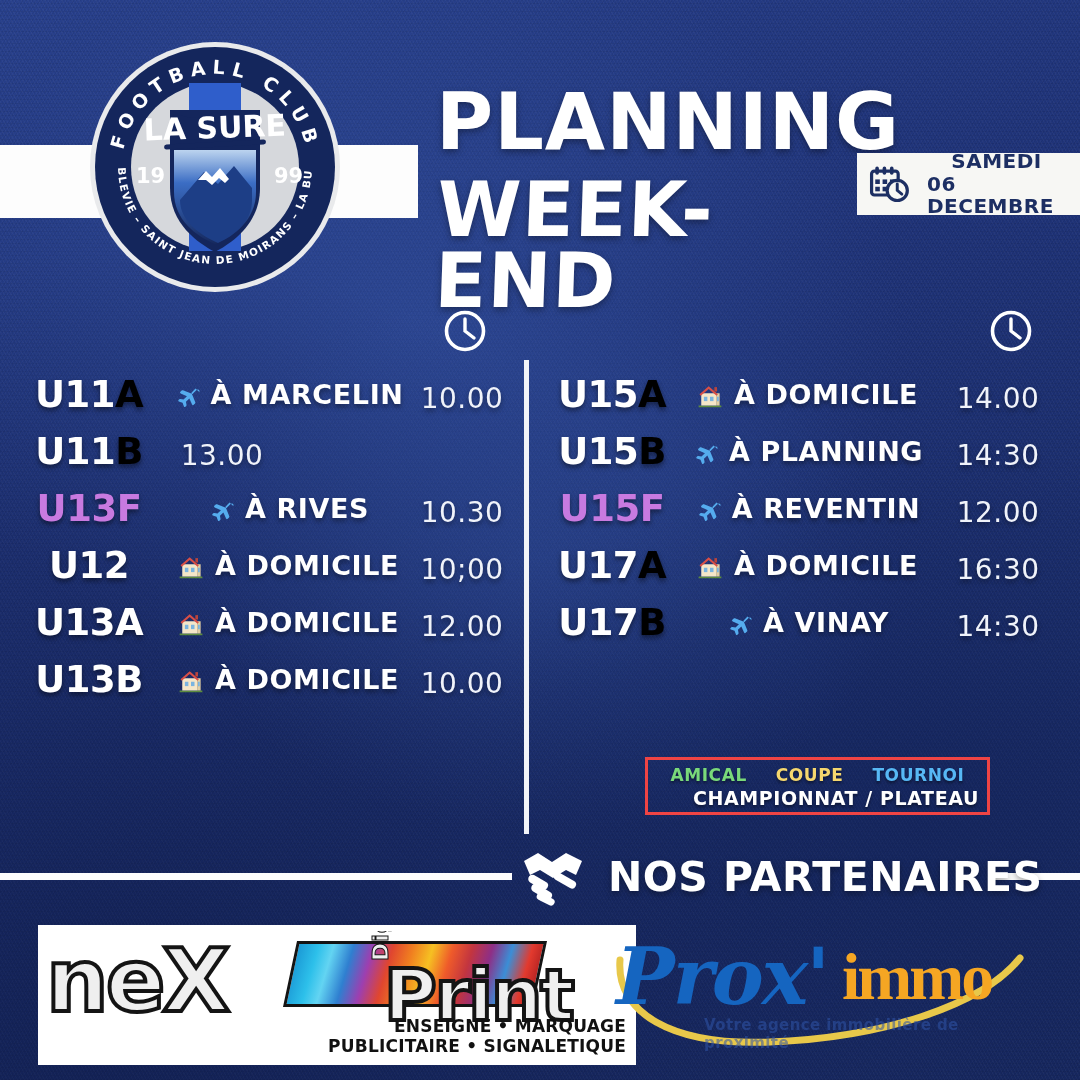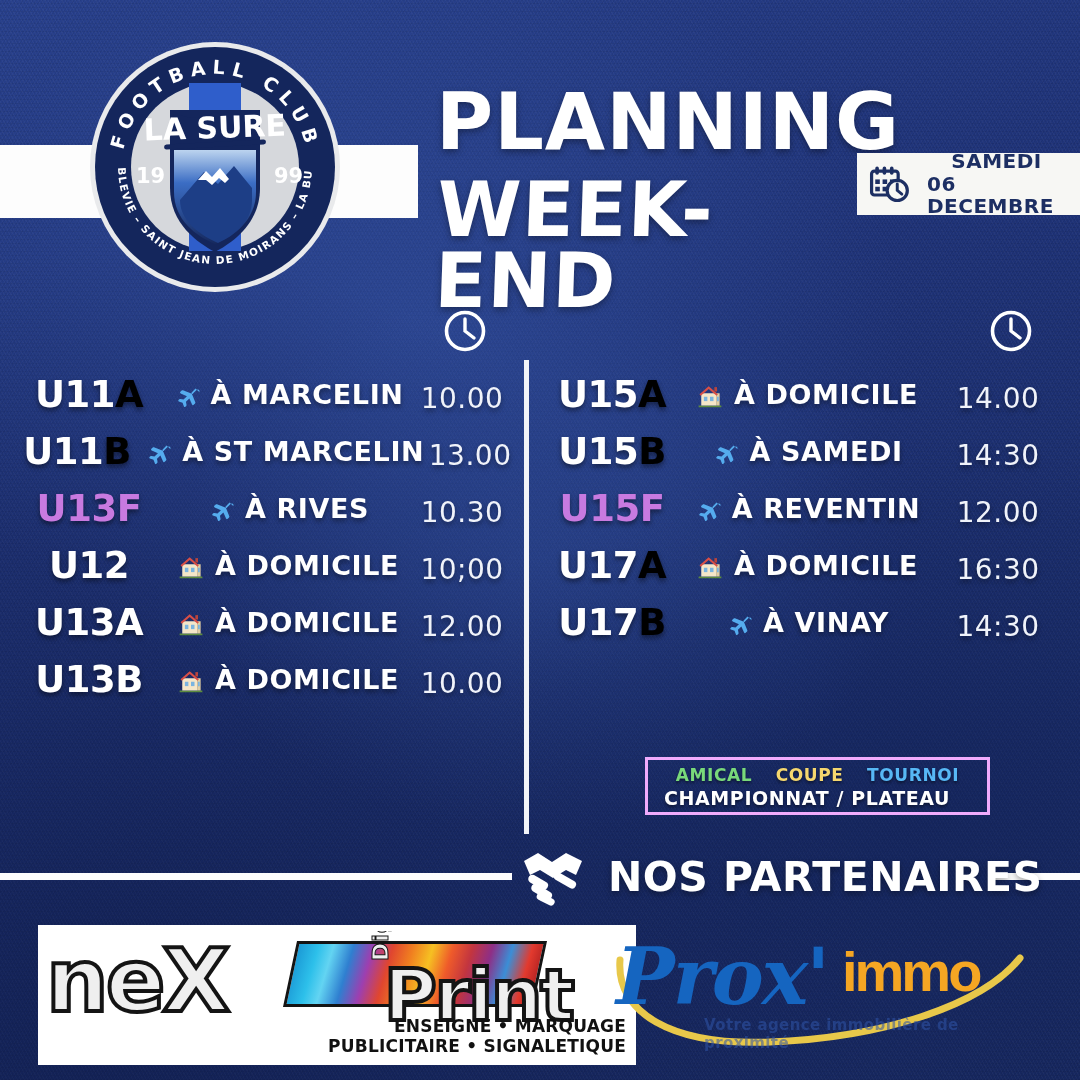--- a/index.html
+++ b/index.html
@@ -125,27 +125,27 @@
     font-size:28px;
     letter-spacing:.5px;
     text-shadow:0 3px 5px rgba(0,0,0,.4);
     margin-top:8px;
   }
   #col-right .time { width:120px; }
 
   
   #legend {
     left:645px; top:757px; width:345px; height:58px;
-    border:3px solid #f0abfc;
-    padding:5px 16px 4px;
+    border:3px solid #ef4444;
+    padding:5px 8px 4px;
   }
   #legend .lrow1 {
     display:flex; justify-content:space-around; align-items:center;
   }
-  #legend .lrow2 { text-align:left; margin-top:2px; }
+  #legend .lrow2 { text-align:right; margin-top:2px; }
   .lg {
     font-family:"DejaVu Sans", sans-serif;
     font-weight:bold; font-size:17px; letter-spacing:.6px;
     text-shadow:0 2px 3px rgba(0,0,0,.45);
   }
   .lg-champ { font-size:19px; color:#ffffff; }
 
   
   #part-line-left  { left:0px;   top:873px; width:512px; height:7px; background:#fdfdfd; }
   #part-line-right { top:873px; left:988px; width:92px; height:7px; background:#fdfdfd; }
@@ -213,22 +213,22 @@
   #prox-word {
     position:absolute; left:6px; top:8px;
     font-family:"DejaVu Serif", serif;
     font-style:italic; font-weight:bold;
     font-size:78px; line-height:1;
     color:#1565c0;
     letter-spacing:-2px;
   }
   #immo-word {
     position:absolute; left:232px; top:14px;
-    font-family:Liberation Sans, sans-serif;
-    font-weight:bold; font-size:56px; line-height:1;
+    font-family:Liberation Serif, serif;
+    font-weight:bold; font-size:66px; line-height:1;
     color:#f5a623;
     letter-spacing:-3px;
   }
   #prox-tagline {
     position:absolute; left:50px; top:86px;
     font-family:"DejaVu Sans", sans-serif;
     font-weight:bold; font-size:15px;
     color:#2f54a8;
     opacity:.55;
     letter-spacing:.4px;
@@ -324,28 +324,20 @@
           <svg class="svgicon" viewBox="0 0 32 32">
             <path d="M30 12.5c.6-.9.3-2.1-.7-2.6-.8-.4-1.7-.2-2.3.4l-4.7 4.6-10.9-4.3c-.5-.2-1-.1-1.4.3l-1.6 1.5c-.6.6-.4 1.6.4 1.9l7.1 3-3.9 3.8-3.6-.6c-.4-.1-.8.1-1.1.3l-1 1c-.5.5-.3 1.4.4 1.6l4.2 1.5 1.6 4.2c.3.7 1.2.8 1.7.3l1-1c.3-.3.4-.7.3-1.1l-.7-3.6 3.9-3.8 3.1 7c.3.8 1.3.9 1.9.3l1.5-1.6c.3-.4.5-.9.3-1.4l-4.4-10.8 4.6-4.7z" fill="#55acee"></path>
           </svg>
         </span>
         <span>À MARCELIN</span>
       </div>
       <div class="time">10.00</div>
     </div>
     <div class="row">
       <div class="team"><span style="color: rgb(255, 255, 255);">U11</span><span style="color: rgb(0, 0, 0);">B</span></div>
-      <div class="place">
-        <span style="display: inline-flex;">
-          <svg class="svgicon" viewBox="0 0 32 32">
-            <path d="M30 12.5c.6-.9.3-2.1-.7-2.6-.8-.4-1.7-.2-2.3.4l-4.7 4.6-10.9-4.3c-.5-.2-1-.1-1.4.3l-1.6 1.5c-.6.6-.4 1.6.4 1.9l7.1 3-3.9 3.8-3.6-.6c-.4-.1-.8.1-1.1.3l-1 1c-.5.5-.3 1.4.4 1.6l4.2 1.5 1.6 4.2c.3.7 1.2.8 1.7.3l1-1c.3-.3.4-.7.3-1.1l-.7-3.6 3.9-3.8 3.1 7c.3.8 1.3.9 1.9.3l1.5-1.6c.3-.4.5-.9.3-1.4l-4.4-10.8 4.6-4.7z" fill="#55acee"></path>
-          </svg>
-        </span>
-        <span>À ST MARCELIN</span>
-      </div>
       <div class="time">13.00</div>
     </div>
     <div class="row">
       <div class="team"><span style="color: rgb(200, 122, 224);">U13F</span></div>
       <div class="place">
         <span style="display: inline-flex;">
           <svg class="svgicon" viewBox="0 0 32 32">
             <path d="M30 12.5c.6-.9.3-2.1-.7-2.6-.8-.4-1.7-.2-2.3.4l-4.7 4.6-10.9-4.3c-.5-.2-1-.1-1.4.3l-1.6 1.5c-.6.6-.4 1.6.4 1.9l7.1 3-3.9 3.8-3.6-.6c-.4-.1-.8.1-1.1.3l-1 1c-.5.5-.3 1.4.4 1.6l4.2 1.5 1.6 4.2c.3.7 1.2.8 1.7.3l1-1c.3-.3.4-.7.3-1.1l-.7-3.6 3.9-3.8 3.1 7c.3.8 1.3.9 1.9.3l1.5-1.6c.3-.4.5-.9.3-1.4l-4.4-10.8 4.6-4.7z" fill="#55acee"></path>
           </svg>
         </span>
@@ -432,21 +424,21 @@
       <div class="time">14.00</div>
     </div>
     <div class="row">
       <div class="team"><span style="color: rgb(255, 255, 255);">U15</span><span style="color: rgb(0, 0, 0);">B</span></div>
       <div class="place">
         <span style="display: inline-flex;">
           <svg class="svgicon" viewBox="0 0 32 32">
             <path d="M30 12.5c.6-.9.3-2.1-.7-2.6-.8-.4-1.7-.2-2.3.4l-4.7 4.6-10.9-4.3c-.5-.2-1-.1-1.4.3l-1.6 1.5c-.6.6-.4 1.6.4 1.9l7.1 3-3.9 3.8-3.6-.6c-.4-.1-.8.1-1.1.3l-1 1c-.5.5-.3 1.4.4 1.6l4.2 1.5 1.6 4.2c.3.7 1.2.8 1.7.3l1-1c.3-.3.4-.7.3-1.1l-.7-3.6 3.9-3.8 3.1 7c.3.8 1.3.9 1.9.3l1.5-1.6c.3-.4.5-.9.3-1.4l-4.4-10.8 4.6-4.7z" fill="#55acee"></path>
           </svg>
         </span>
-        <span>À SAMEDI</span>
+        <span>À PLANNING</span>
       </div>
       <div class="time">14:30</div>
     </div>
     <div class="row">
       <div class="team"><span style="color: rgb(200, 122, 224);">U15F</span></div>
       <div class="place">
         <span style="display: inline-flex;">
           <svg class="svgicon" viewBox="0 0 32 32">
             <path d="M30 12.5c.6-.9.3-2.1-.7-2.6-.8-.4-1.7-.2-2.3.4l-4.7 4.6-10.9-4.3c-.5-.2-1-.1-1.4.3l-1.6 1.5c-.6.6-.4 1.6.4 1.9l7.1 3-3.9 3.8-3.6-.6c-.4-.1-.8.1-1.1.3l-1 1c-.5.5-.3 1.4.4 1.6l4.2 1.5 1.6 4.2c.3.7 1.2.8 1.7.3l1-1c.3-.3.4-.7.3-1.1l-.7-3.6 3.9-3.8 3.1 7c.3.8 1.3.9 1.9.3l1.5-1.6c.3-.4.5-.9.3-1.4l-4.4-10.8 4.6-4.7z" fill="#55acee"></path>
           </svg>

